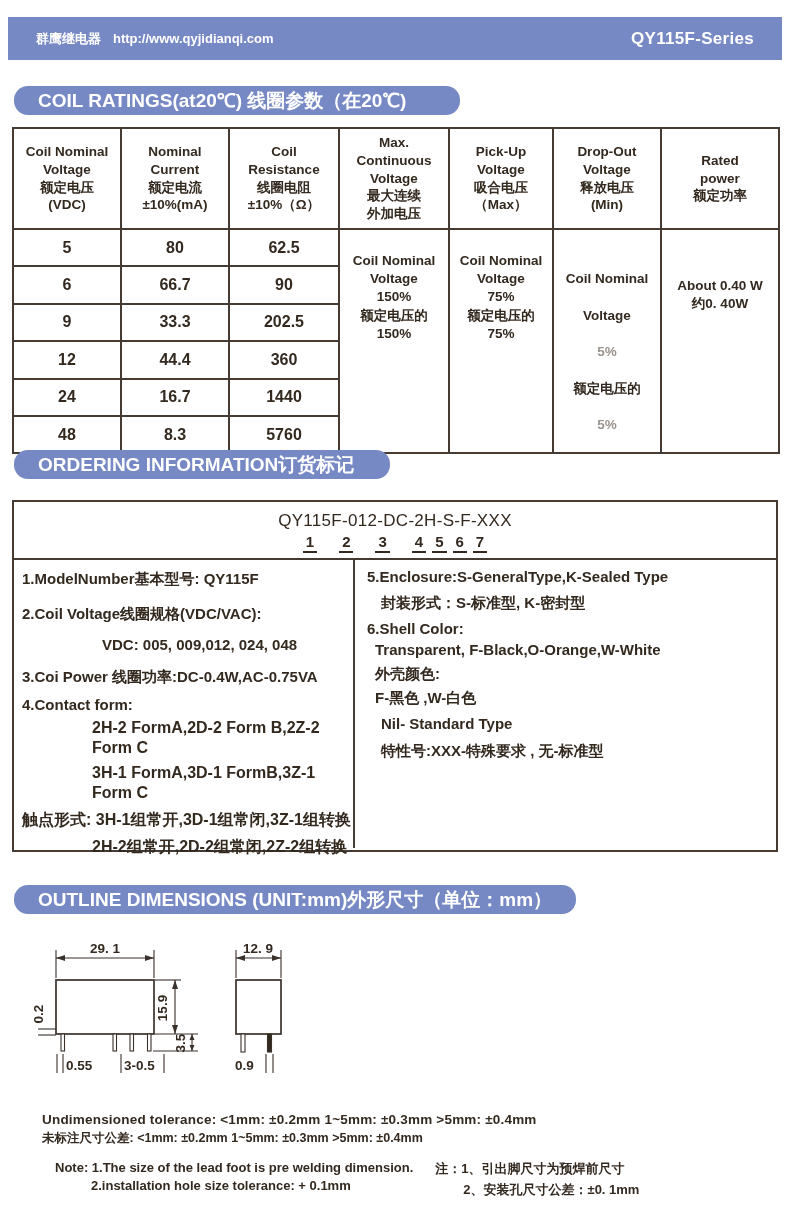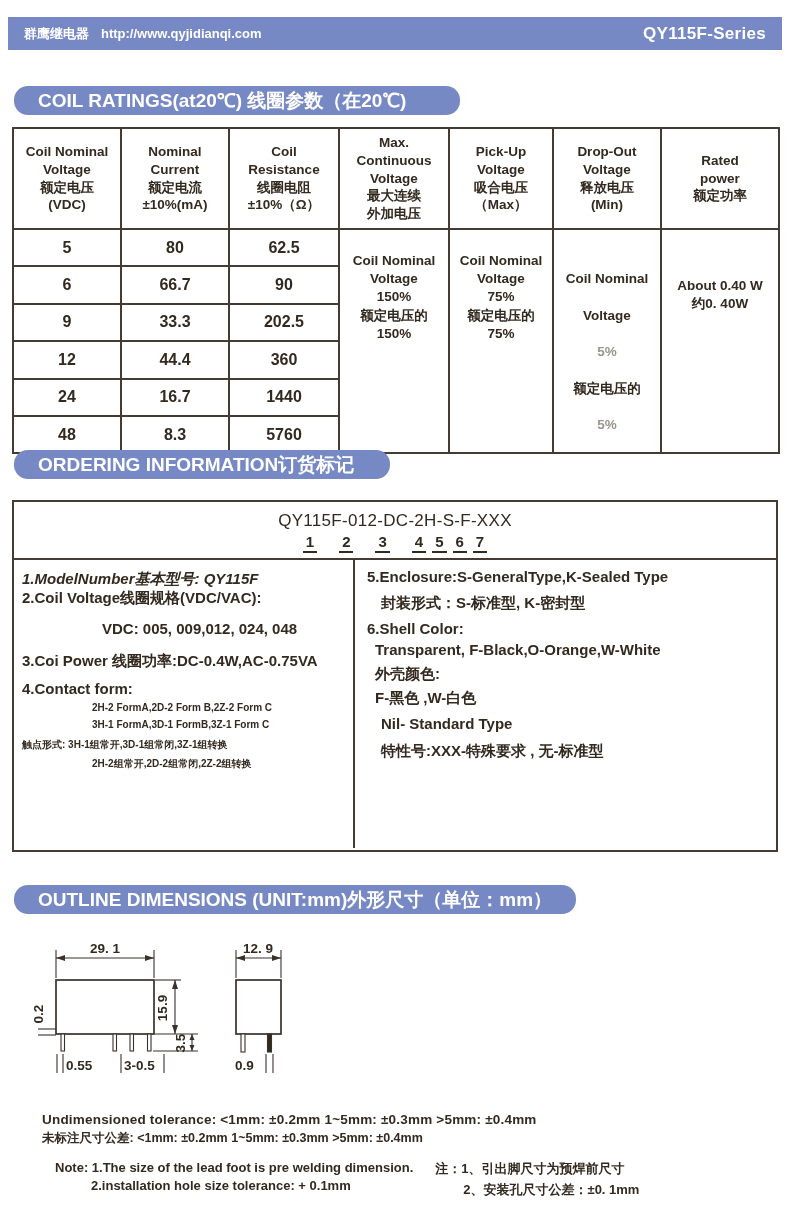--- a/index.html
+++ b/index.html
@@ -1,22 +1,22 @@
 <!DOCTYPE html>
 <html><head>
 <meta charset="utf-8">
 <style>
   html,body { margin:0; padding:0; background:#ffffff; }
   .page { position:relative; width:790px; height:1213px; background:#ffffff;
           font-family:"Liberation Sans", sans-serif; color:#33291f; overflow:hidden; }
 
   
-  .topbar { position:absolute; left:8px; top:17px; width:774px; height:33px;
+  .topbar { position:absolute; left:8px; top:17px; width:774px; height:43px;
             background:#7789c5; color:#fff; display:flex; align-items:center;
-            justify-content:space-between; padding:0 16px; box-sizing:border-box; font-weight:bold; }
+            justify-content:space-between; padding:0 28px; box-sizing:border-box; font-weight:bold; }
   .topbar .lft { font-size:13px; display:flex; gap:12px; align-items:center; }
   .topbar .rgt { font-size:17px; letter-spacing:0.3px; }
 
   
   .pill { position:absolute; background:#7789c5; color:#fff; font-weight:bold;
           font-size:19px; line-height:29px; height:29px; border-radius:14px;
           padding-left:24px; box-sizing:border-box; white-space:nowrap; }
   #pill-coil    { left:14px; top:86px;  width:446px; }
   #pill-order   { left:14px; top:450px; width:376px; }
   #pill-outline { left:14px; top:885px; width:562px; }
@@ -41,26 +41,26 @@
   .digits { display:flex; justify-content:center; margin-top:3px; }
   .digits span { font-size:15px; font-weight:bold; border-bottom:2px solid #33291f;
                  padding:0 3px; line-height:1.1; }
   .digits .g24 { margin-right:22px; }
   .digits .g8  { margin-right:6px; }
   .ocols { display:flex; height:288px; }
   .oleft { width:341px; box-sizing:border-box; border-right:2px solid #453b33;
            padding:10px 2px 0 8px; }
   .oright { flex:1; padding:8px 4px 0 12px; }
   .oline { font-size:15px; font-weight:bold; line-height:1.25; }
-  .sm    { font-size:10px; }
+  .sm    { font-size:16px; }
   .ind80 { margin-left:80px; }
   .ind70 { margin-left:70px; }
   .ind14 { margin-left:14px; }
   .ind8  { margin-left:8px; }
-  .mb16 { margin-bottom:0;font-style:italic; } .mb14 { margin-bottom:14px; } .mb12 { margin-bottom:12px; }
+  .mb16 { margin-bottom:16px; } .mb14 { margin-bottom:14px; } .mb12 { margin-bottom:12px; }
   .mb9  { margin-bottom:9px; }  .mb7  { margin-bottom:7px; }  .mb5  { margin-bottom:5px; }
   .mb3  { margin-bottom:3px; }
 
   
   .draw1 { position:absolute; left:28px;  top:942px; }
   .draw2 { position:absolute; left:222px; top:942px; }
   svg .ln   { stroke:#3a312b; stroke-width:1.1; fill:none; }
   svg .body { stroke:#3a312b; stroke-width:1.7; fill:#ffffff; }
   svg .pin  { stroke:#3a312b; stroke-width:1.1; fill:#ffffff; }
   svg .pinf { stroke:#3a312b; stroke-width:1.1; fill:#33291f; }

